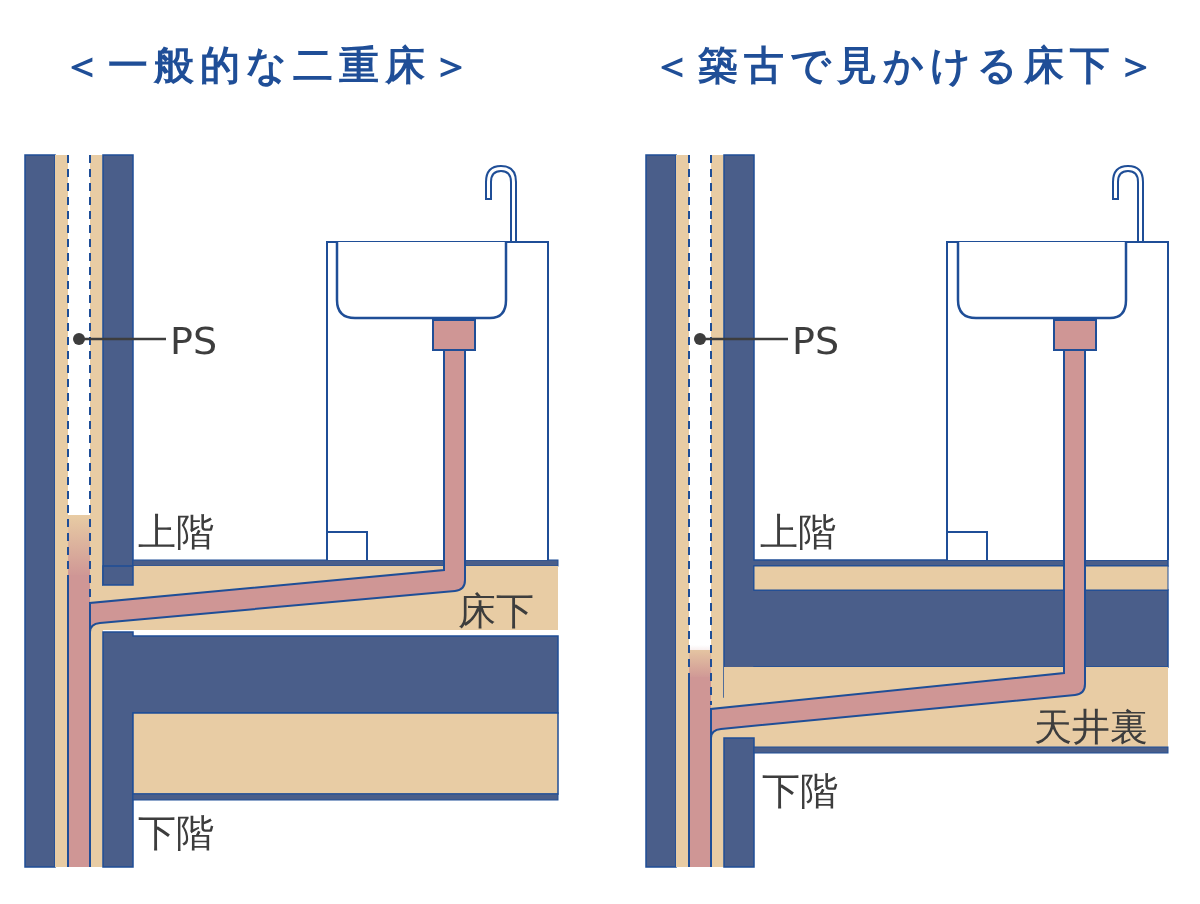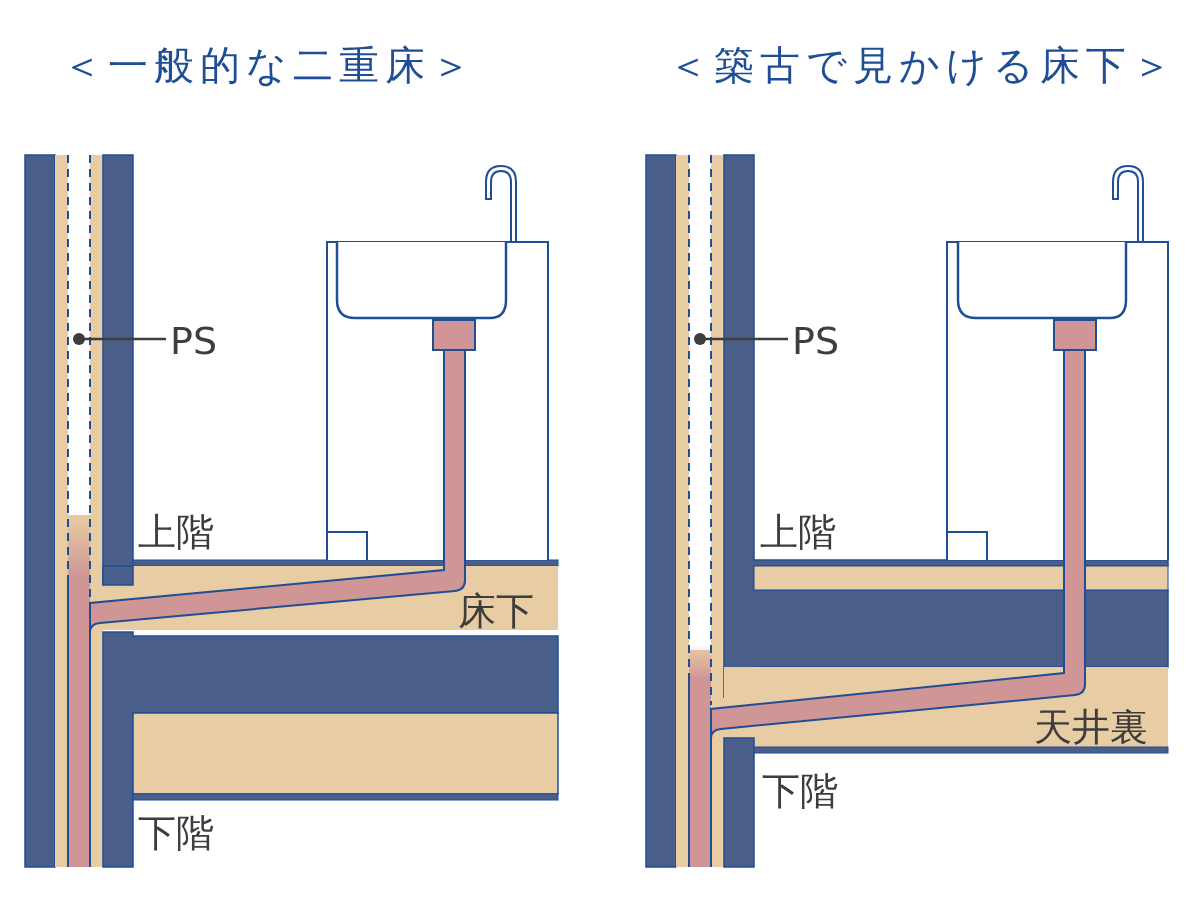--- a/index.html
+++ b/index.html
@@ -1,21 +1,21 @@
 <!DOCTYPE html>
 <html><head>
 <meta charset="utf-8">
 <style>
   html, body { margin:0; padding:0; background:#ffffff; }
   body { width:1200px; height:904px; position:relative; overflow:hidden;
          font-family:"DejaVu Sans", sans-serif; }
-  .title { position:absolute; top:38px; font-size:40px; font-weight:normal;
+  .title { position:absolute; top:38px; font-size:40px; font-weight:bold;
            color:#1f4e97; letter-spacing:6px; white-space:nowrap; }
   #title-left { left:62px; }
-  #title-right { left:668px; }
+  #title-right { left:652px; }
   svg.panel { position:absolute; top:0; left:0; }
   .lbl { font-family:"DejaVu Sans", sans-serif; fill:#3d3d3d; font-size:38px; }
 </style>
 </head>
 <body>
 
 <div class="title" id="title-left">＜一般的な二重床＞</div>
 <div class="title" id="title-right">＜築古で見かける床下＞</div>
 
 <svg class="panel" width="1200" height="904" viewBox="0 0 1200 904">

